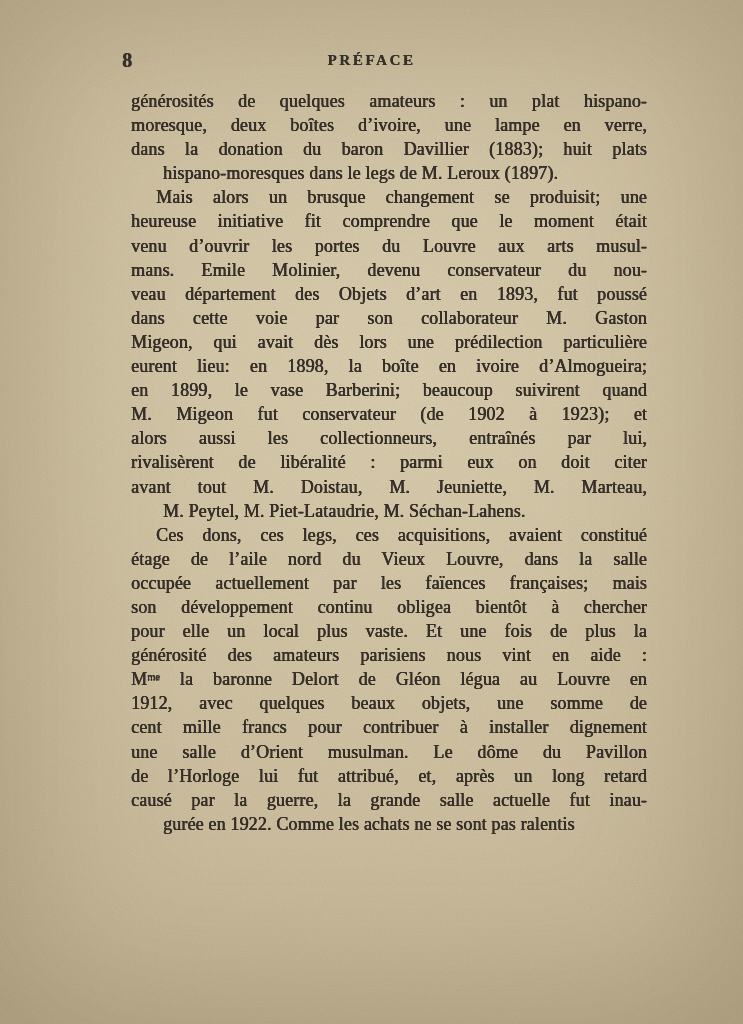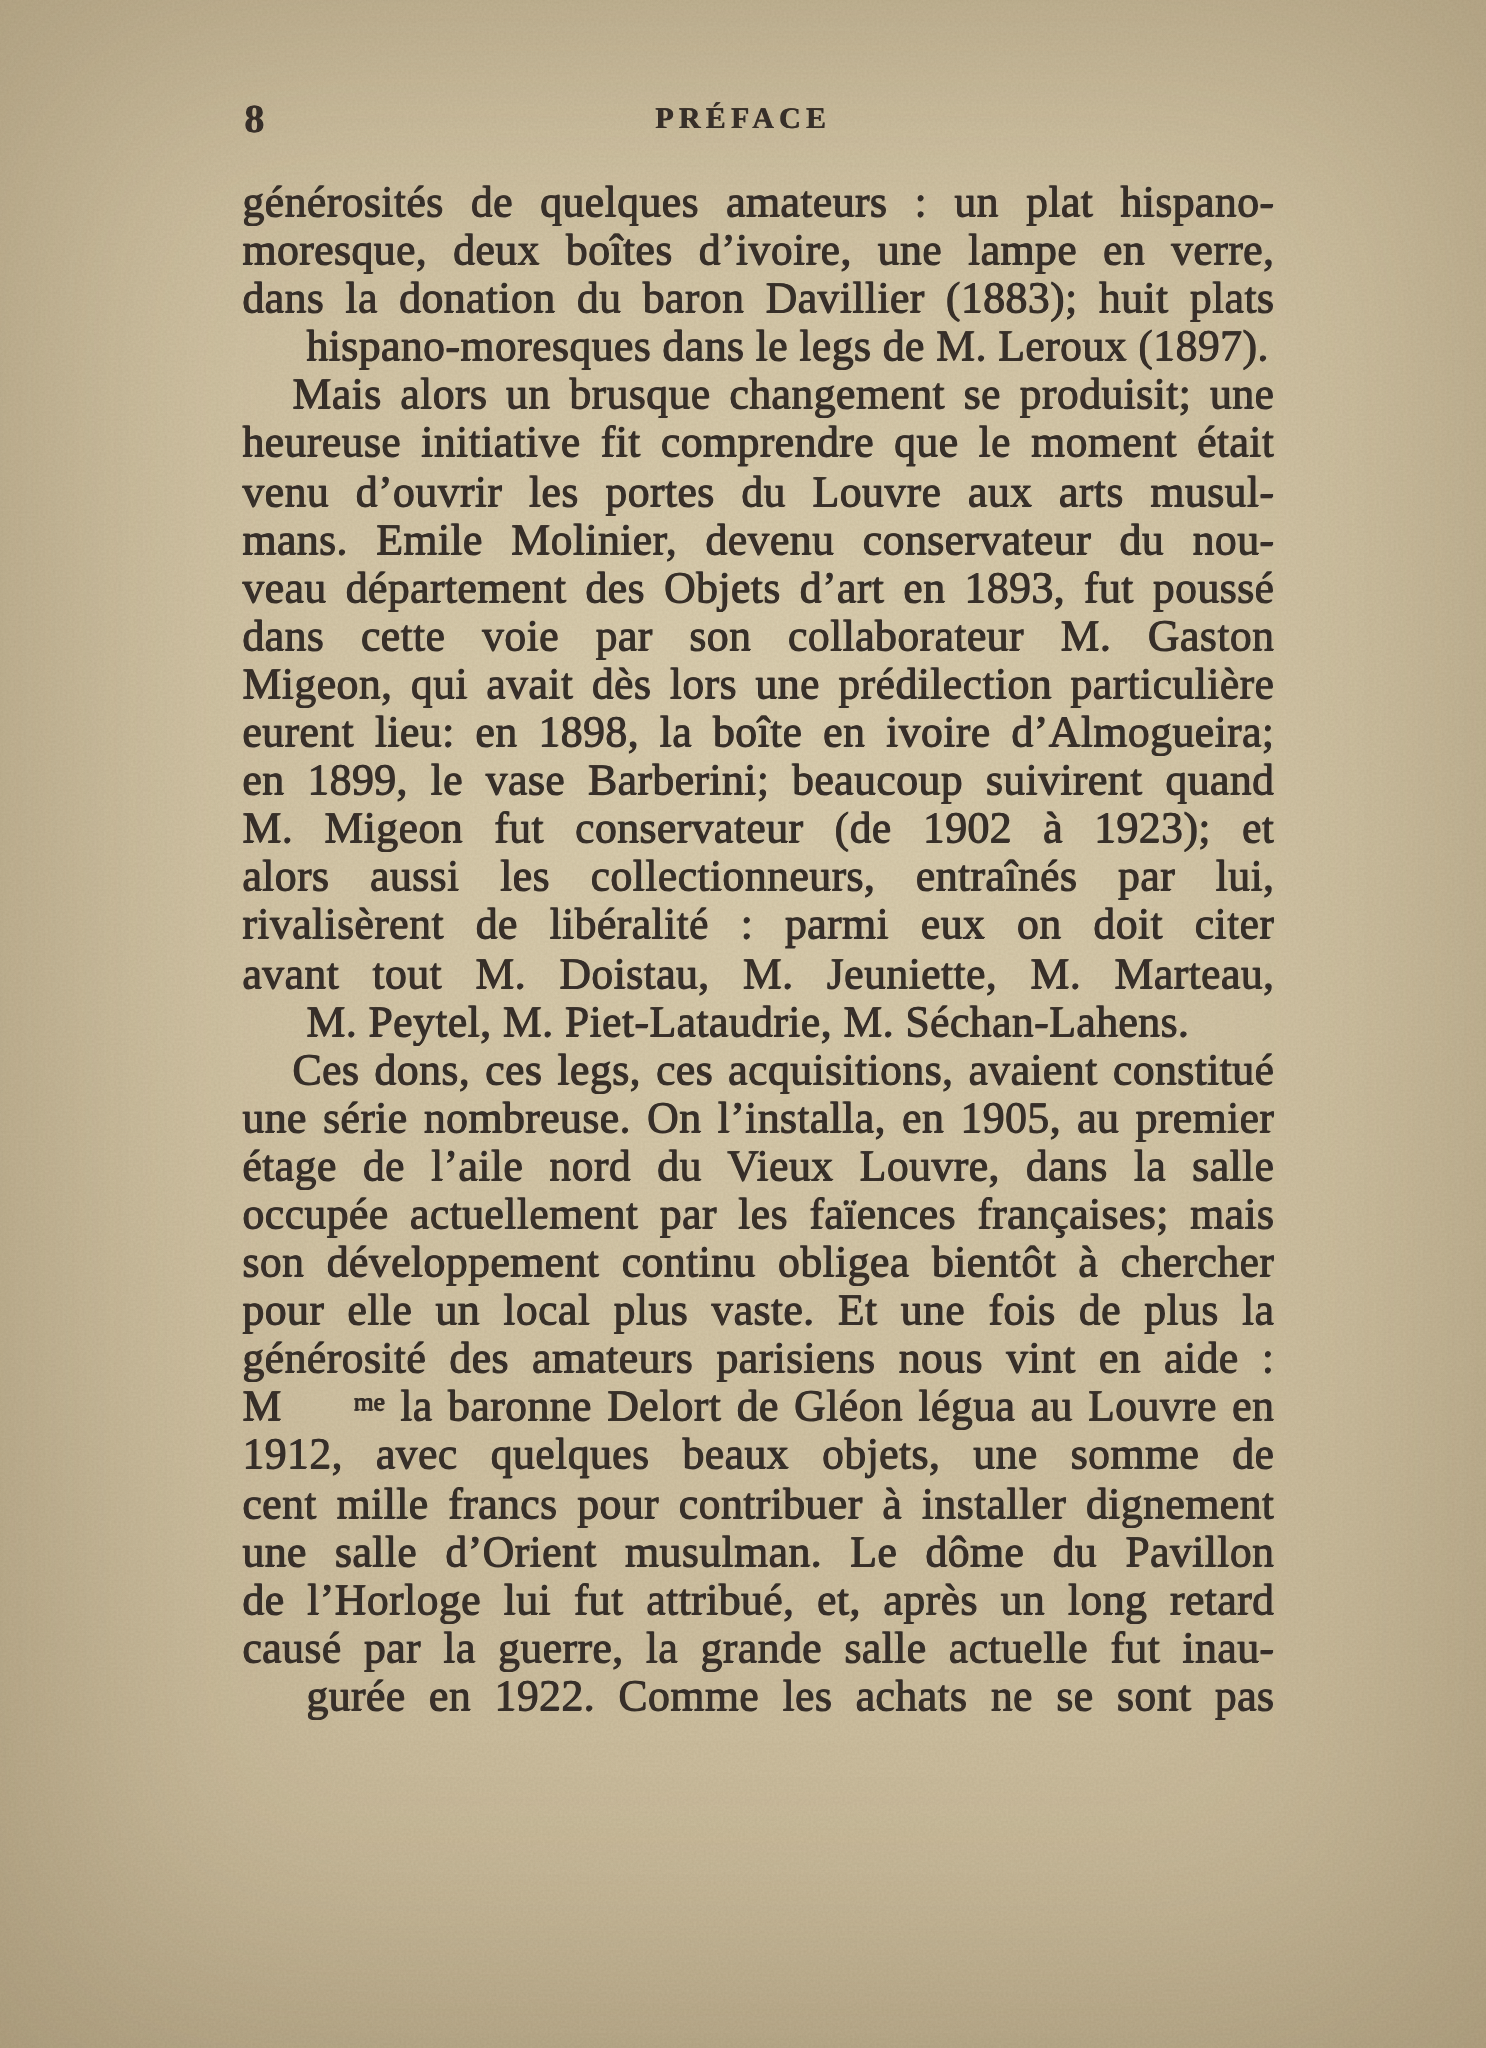--- a/index.html
+++ b/index.html
@@ -30,41 +30,40 @@
     font-size: 20px; font-weight: 600; letter-spacing: 0.5px;
     text-shadow: 0.4px 0 0 currentColor;
   }
   .running-title {
     position: absolute; left: 0; right: 0; top: 3px;
     text-align: center;
     font-size: 15px; font-weight: 600; letter-spacing: 2.6px;
     text-shadow: 0.3px 0 0 currentColor;
   }
   .text-block {
-    position: absolute; left: 121px; top: 89px; width: 516px;
+    position: absolute; left: 131px; top: 89px; width: 516px;
     color: var(--ink, #38302a);
-    font-size: 22px;
+    font-size: 18px;
     letter-spacing: 0.15px;
     text-shadow: 0.45px 0 0 currentColor, 0 0.25px 0 currentColor;
   }
   .para { margin: 0; padding: 0; }
   .line {
     height: 24.1px; line-height: 24.1px;
     overflow: hidden;
     text-align: justify;
     text-align-last: justify;
   }
   .line.last { text-align-last: auto; margin-left: 32px; }
   .line.indent { text-indent: 25px; }
   .line sup {
     font-size: 0.58em;
     line-height: 0;
     vertical-align: 0.45em;
     letter-spacing: 0;
-    margin-left: 36px;
   }
 </style>
 </head>
 <body>
 
 <div class="page">
 
   <div class="header">
     <span class="page-num">8</span>
     <span class="running-title">PRÉFACE</span>
@@ -88,21 +87,20 @@
         <div class="line">eurent lieu: en 1898, la boîte en ivoire d’Almogueira;</div>
         <div class="line">en 1899, le vase Barberini; beaucoup suivirent quand</div>
         <div class="line">M. Migeon fut conservateur (de 1902 à 1923); et</div>
         <div class="line">alors aussi les collectionneurs, entraînés par lui,</div>
         <div class="line">rivalisèrent de libéralité : parmi eux on doit citer</div>
         <div class="line">avant tout M. Doistau, M. Jeuniette, M. Marteau,</div>
         <div class="line last">M. Peytel, M. Piet-Lataudrie, M. Séchan-Lahens.</div>
       </div>
       <div class="para">
         <div class="line indent">Ces dons, ces legs, ces acquisitions, avaient constitué</div>
-        <div class="line">une série nombreuse. On l’installa, en 1905, au premier</div>
         <div class="line">étage de l’aile nord du Vieux Louvre, dans la salle</div>
         <div class="line">occupée actuellement par les faïences françaises; mais</div>
         <div class="line">son développement continu obligea bientôt à chercher</div>
         <div class="line">pour elle un local plus vaste. Et une fois de plus la</div>
         <div class="line">générosité des amateurs parisiens nous vint en aide :</div>
         <div class="line">M<sup>me</sup> la baronne Delort de Gléon légua au Louvre en</div>
         <div class="line">1912, avec quelques beaux objets, une somme de</div>
         <div class="line">cent mille francs pour contribuer à installer dignement</div>
         <div class="line">une salle d’Orient musulman. Le dôme du Pavillon</div>
         <div class="line">de l’Horloge lui fut attribué, et, après un long retard</div>

